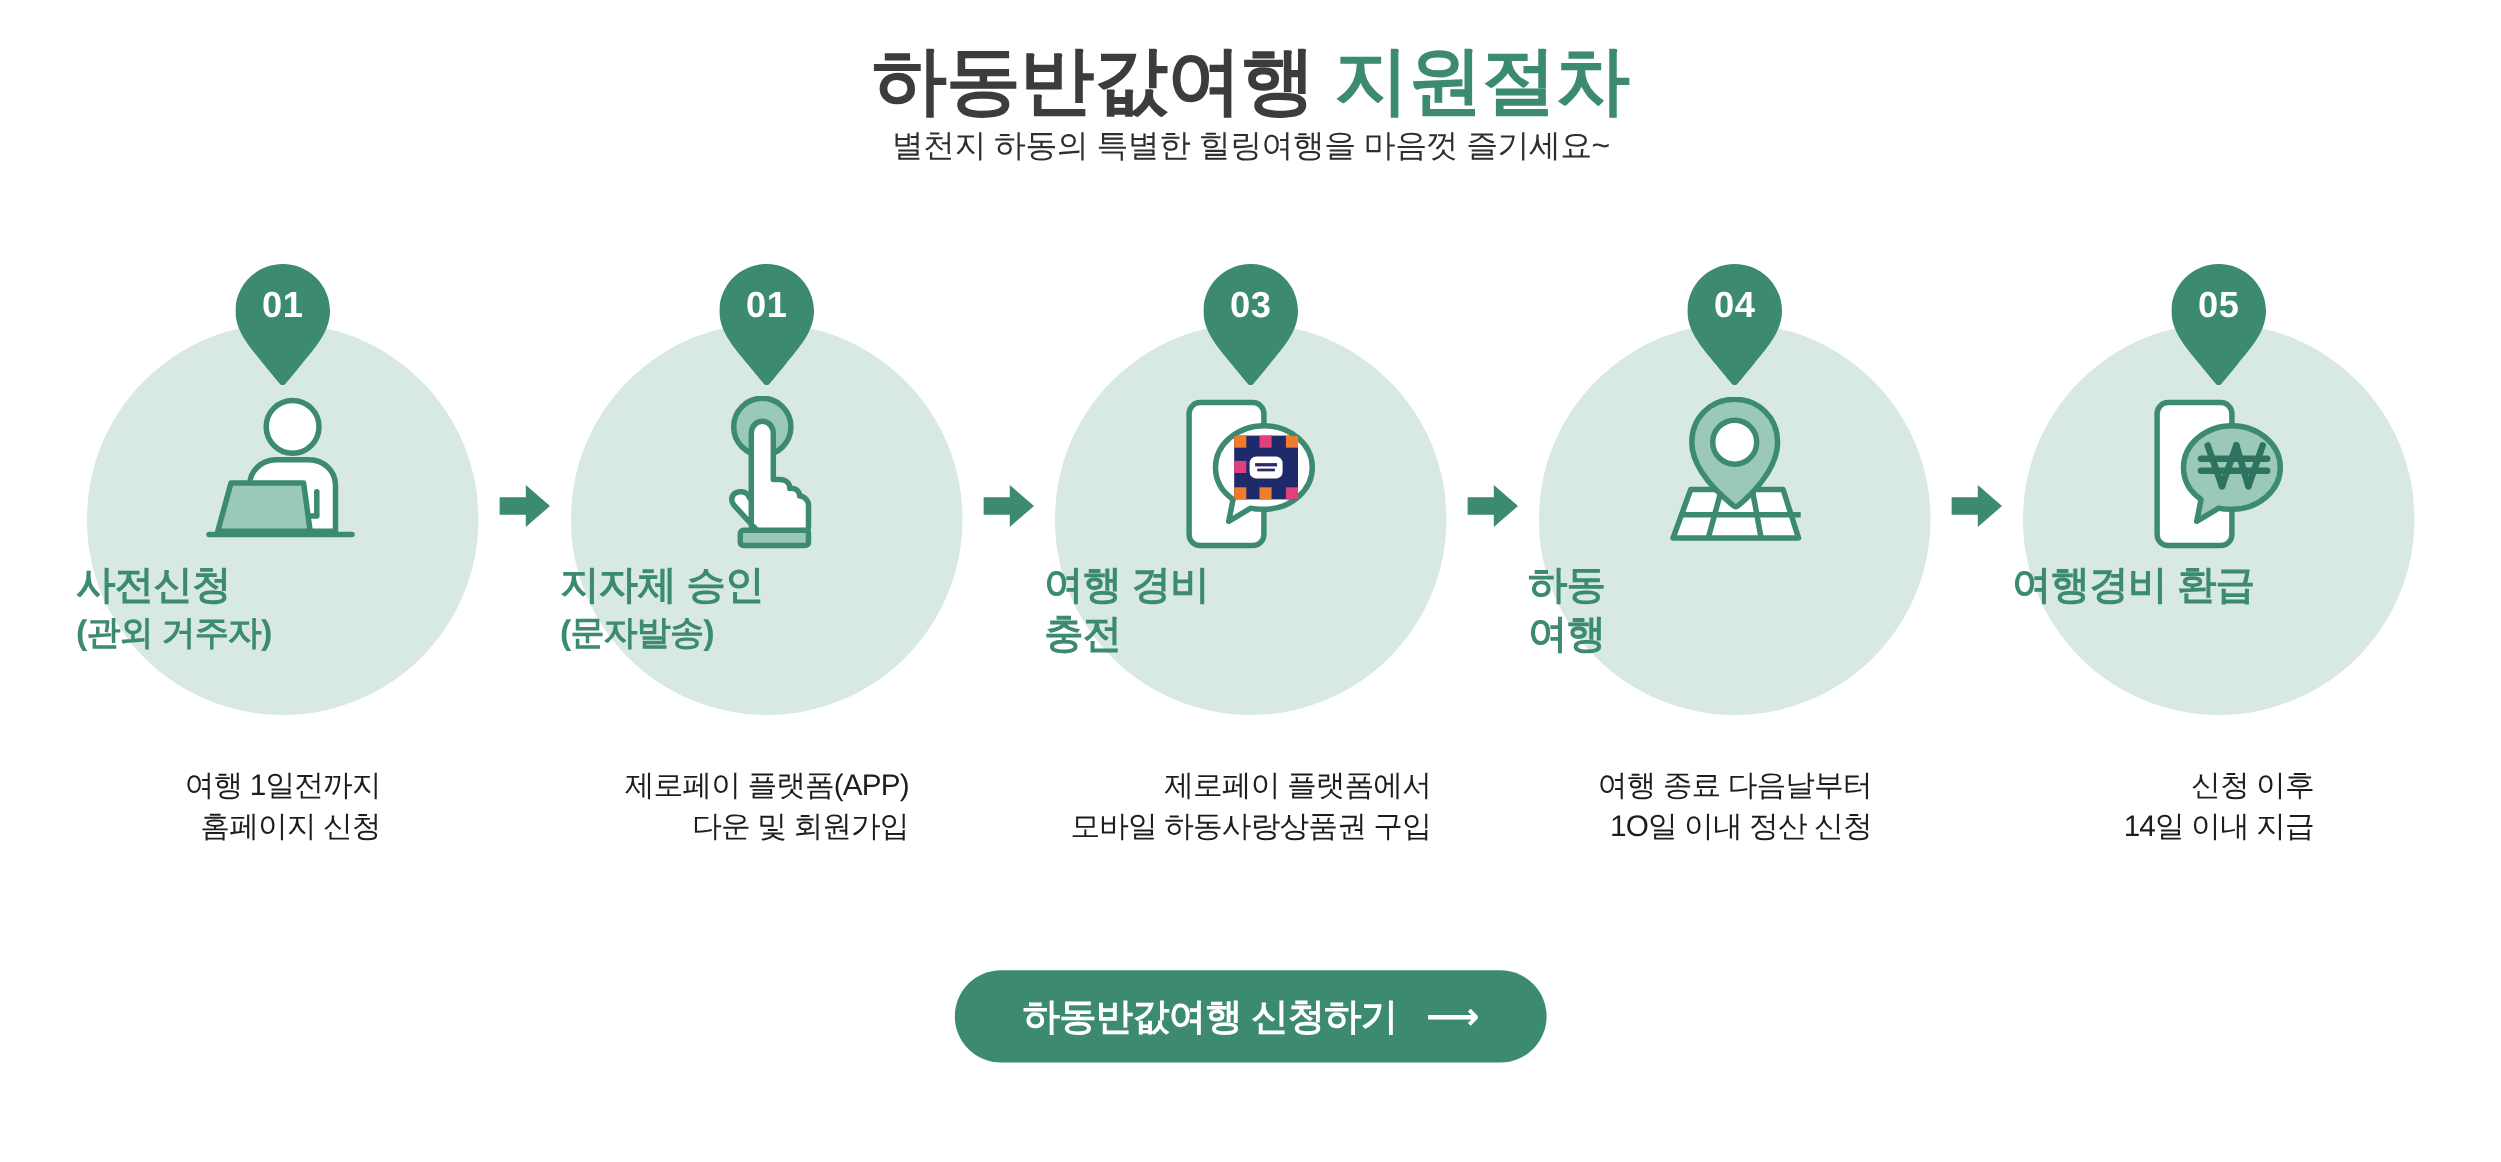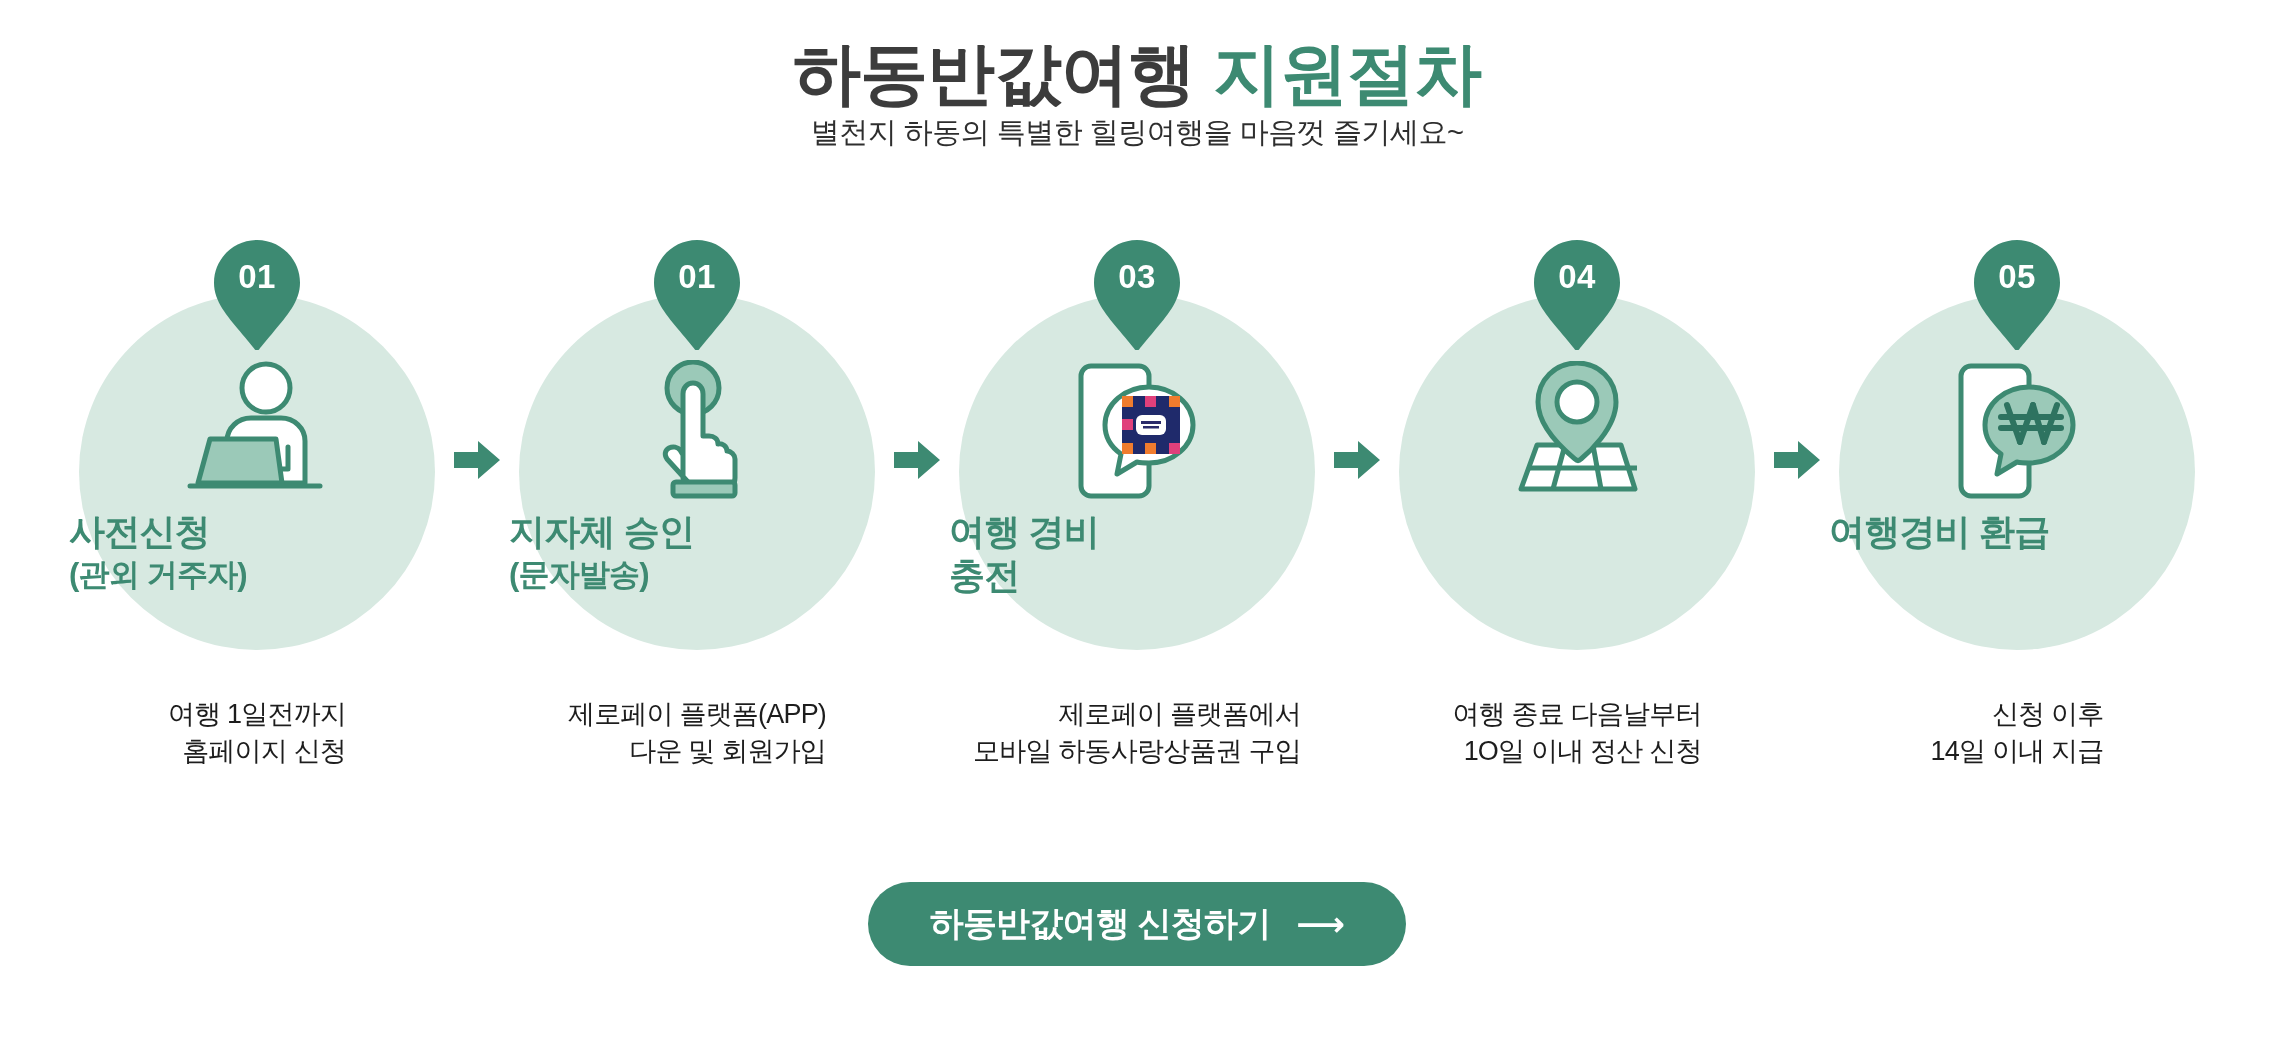--- a/index.html
+++ b/index.html
@@ -327,20 +327,25 @@
         <div class="icon-box">
           <svg width="140" height="140" viewBox="0 0 140 140" xmlns="http://www.w3.org/2000/svg" aria-hidden="true">
             <path d="M14 128l16-44h84l14 44z" fill="#ffffff" stroke="#3d8a72" stroke-width="5" stroke-linejoin="round"></path>
             <line x1="20" y1="107" x2="130" y2="107" stroke="#3d8a72" stroke-width="5"></line>
             <line x1="58" y1="84" x2="46" y2="128" stroke="#3d8a72" stroke-width="5"></line>
             <line x1="86" y1="84" x2="94" y2="128" stroke="#3d8a72" stroke-width="5"></line>
             <path d="M70 2C48 2 31 19 31 41c0 27 31 52 37 57 2 2 4 2 6 0 6-5 35-30 35-57C109 19 92 2 70 2z" fill="#9bc9b8" stroke="#3d8a72" stroke-width="5" stroke-linejoin="round"></path>
             <circle cx="70" cy="41" r="20" fill="#ffffff" stroke="#3d8a72" stroke-width="5"></circle>
           </svg>
         </div>
+        <div class="step-title">
+          <div class="st-main">하동
+여행</div>
+          <div class="st-sub"></div>
+        </div>
       </div>
       <div class="caption">여행 종료 다음날부터
 1O일 이내 정산 신청</div>
     </div>
 
     <div class="connector">
       <svg width="46" height="38" viewBox="0 0 46 38" xmlns="http://www.w3.org/2000/svg" aria-hidden="true">
         <path d="M0 11h24V0l22 19-22 19V27H0z" fill="#3d8a72"></path>
       </svg>
     </div>

